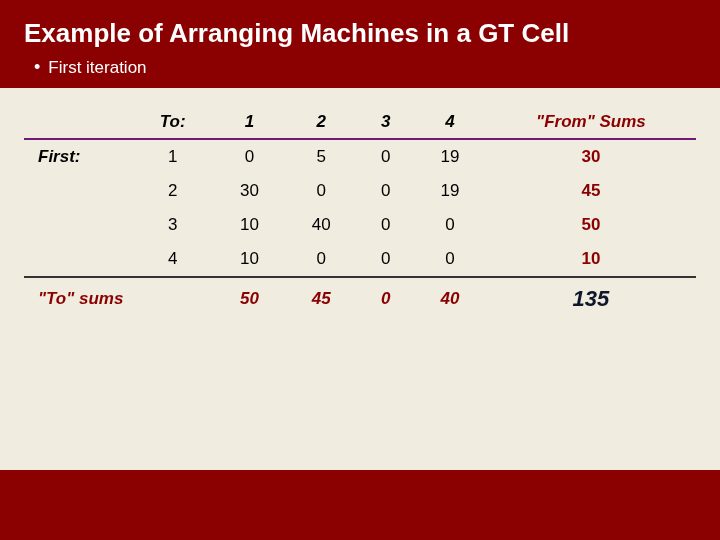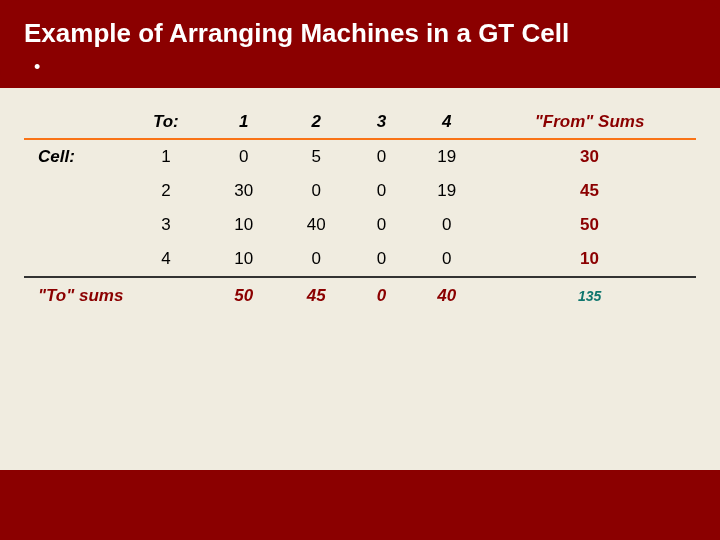--- a/index.html
+++ b/index.html
@@ -91,26 +91,26 @@
       text-align: left;
     }
 
     .to-sums-value {
       font-weight: bold;
       color: #8B0000;
     }
 
     .total-value {
       font-weight: bold;
-      color: #0f766e;
-      font-size: 14px;
+      color: #0f172a;
+      font-size: 22px;
     }
 
     .header-row th {
-      border-bottom: 2px solid #f97316;
+      border-bottom: 2px solid #701a75;
       padding-bottom: 6px;
     }
 
     .data-row td {
       padding: 7px 14px;
     }
 
     .from-label-cell {
       font-style: italic;
       font-weight: bold;
@@ -124,40 +124,41 @@
     }
   </style>
 </head>
 <body>
 
 <div class="slide">
   <div class="header">
     <div class="header-title">Example of Arranging Machines in a GT Cell</div>
     <div class="header-subtitle">
       <span class="bullet">•</span>
+      <span>First iteration</span>
     </div>
   </div>
 
   <div class="content-area">
     <table>
       <thead>
         <tr class="header-row">
           <th></th>
           <th class="col-header">To:</th>
           <th class="col-header">1</th>
           <th class="col-header">2</th>
           <th class="col-header">3</th>
           <th class="col-header">4</th>
           <th class="from-sums-col">"From" Sums</th>
         </tr>
       </thead>
       <tbody>
 
         <tr class="data-row">
-          <td class="from-label-cell">Cell:</td>
+          <td class="from-label-cell">First:</td>
           <td>1</td>
           <td>0</td>
           <td>5</td>
           <td>0</td>
           <td>19</td>
           <td class="sum-value">30</td>
         </tr>
 
         <tr class="data-row">
           <td></td>

